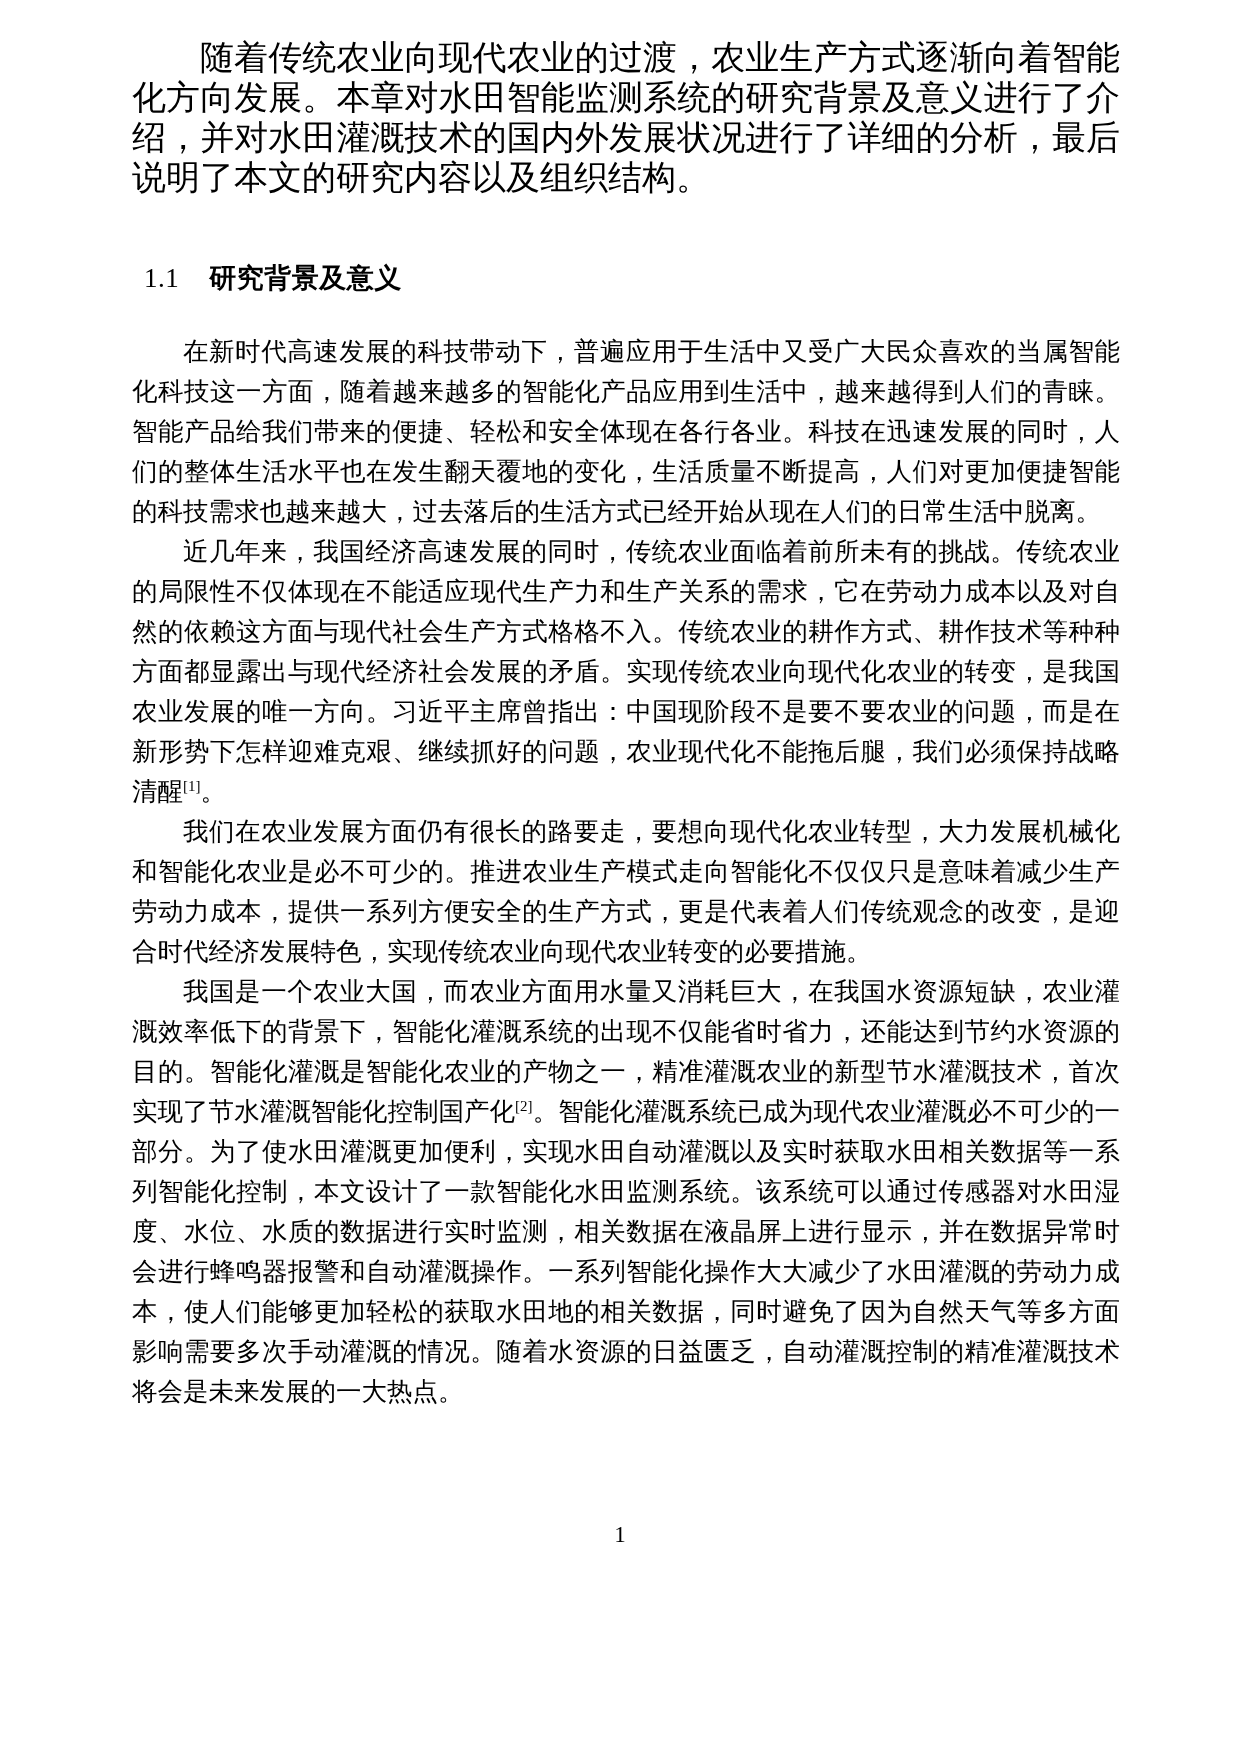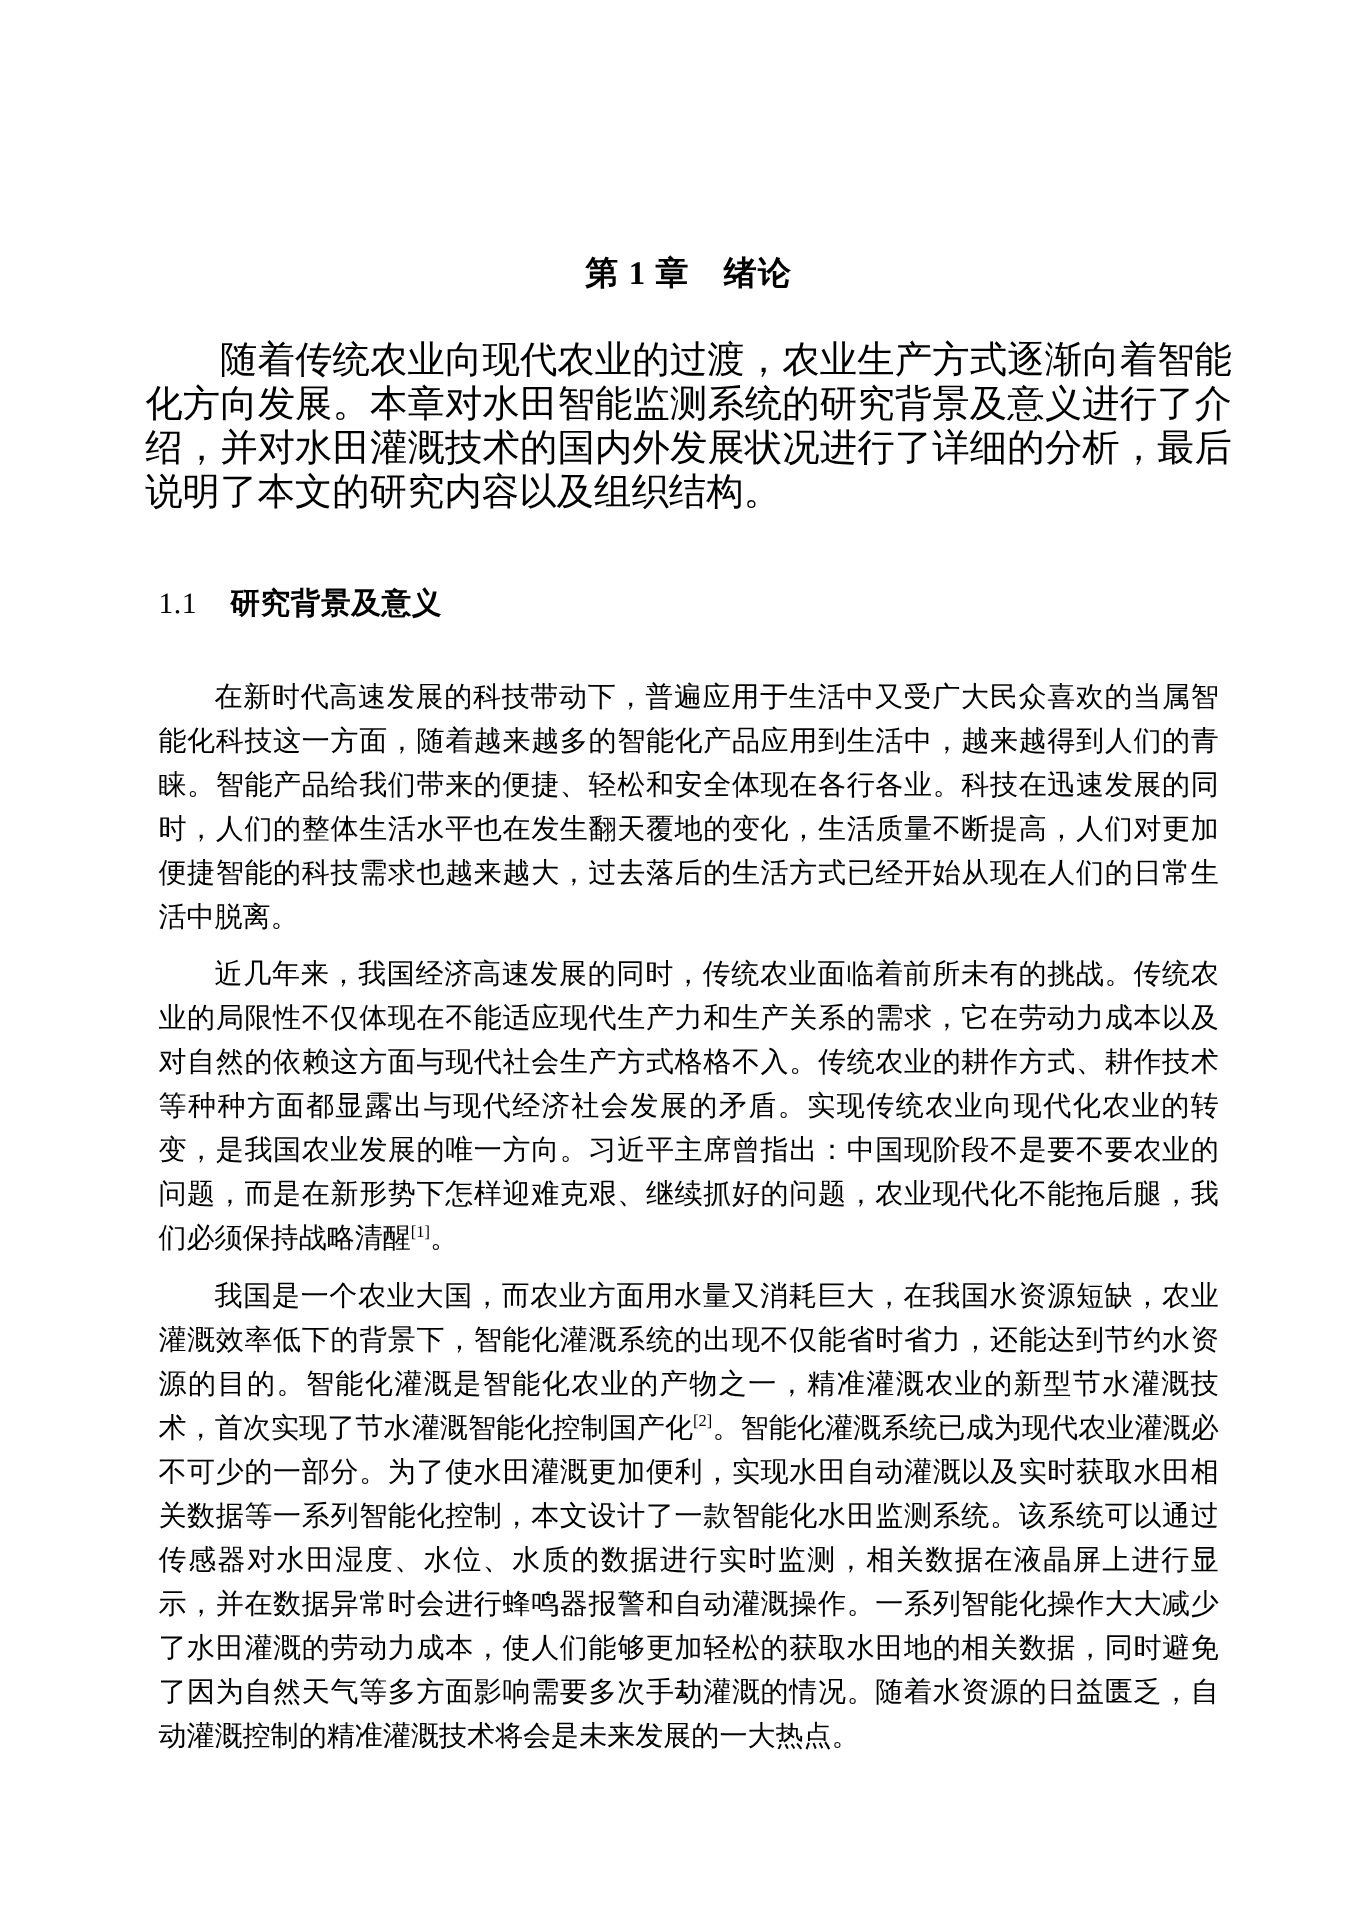--- a/index.html
+++ b/index.html
@@ -60,21 +60,21 @@
     font-weight: normal;
   }
   .section-heading .sep {
     display: inline-block;
     width: 30px;
   }
   .body-block {
     padding-top: 22px;
   }
   p.body-para {
-    margin: 12px;
+    margin: 0;
     font-size: 25.5px;
     line-height: 40px;
     text-align: justify;
     text-justify: inter-ideograph;
     text-indent: 2em;
   }
   sup.cite {
     font-size: 15px;
     vertical-align: super;
     line-height: 0;
@@ -89,34 +89,34 @@
     font-family: "Liberation Serif", "DejaVu Serif", serif;
   }
 </style>
 </head>
 <body>
 
 <div class="page">
 
   <div class="content">
 
-    <h1 class="chapter-title">第 1 章　绪论</h1>
 
     <p class="intro-para">随着传统农业向现代农业的过渡，农业生产方式逐渐向着智能化方向发展。本章对水田智能监测系统的研究背景及意义进行了介绍，并对水田灌溉技术的国内外发展状况进行了详细的分析，最后说明了本文的研究内容以及组织结构。</p>
 
     <h2 class="section-heading">
       <span class="num">1.1</span><span class="sep"></span><span>研究背景及意义</span>
     </h2>
 
     <div class="body-block">
 
       <p class="body-para"><span>在新时代高速发展的科技带动下，普遍应用于生活中又受广大民众喜欢的当属智能化科技这一方面，随着越来越多的智能化产品应用到生活中，越来越得到人们的青睐。智能产品给我们带来的便捷、轻松和安全体现在各行各业。科技在迅速发展的同时，人们的整体生活水平也在发生翻天覆地的变化，生活质量不断提高，人们对更加便捷智能的科技需求也越来越大，过去落后的生活方式已经开始从现在人们的日常生活中脱离。</span></p>
 
       <p class="body-para"><span>近几年来，我国经济高速发展的同时，传统农业面临着前所未有的挑战。传统农业的局限性不仅体现在不能适应现代生产力和生产关系的需求，它在劳动力成本以及对自然的依赖这方面与现代社会生产方式格格不入。传统农业的耕作方式、耕作技术等种种方面都显露出与现代经济社会发展的矛盾。实现传统农业向现代化农业的转变，是我国农业发展的唯一方向。习近平主席曾指出：中国现阶段不是要不要农业的问题，而是在新形势下怎样迎难克艰、继续抓好的问题，农业现代化不能拖后腿，我们必须保持战略清醒</span><sup class="cite">[1]</sup><span>。</span></p>
 
+      <p class="body-para"><span>我们在农业发展方面仍有很长的路要走，要想向现代化农业转型，大力发展机械化和智能化农业是必不可少的。推进农业生产模式走向智能化不仅仅只是意味着减少生产劳动力成本，提供一系列方便安全的生产方式，更是代表着人们传统观念的改变，是迎合时代经济发展特色，实现传统农业向现代农业转变的必要措施。</span></p>
 
       <p class="body-para"><span>我国是一个农业大国，而农业方面用水量又消耗巨大，在我国水资源短缺，农业灌溉效率低下的背景下，智能化灌溉系统的出现不仅能省时省力，还能达到节约水资源的目的。智能化灌溉是智能化农业的产物之一，精准灌溉农业的新型节水灌溉技术，首次实现了节水灌溉智能化控制国产化</span><sup class="cite">[2]</sup><span>。智能化灌溉系统已成为现代农业灌溉必不可少的一部分。为了使水田灌溉更加便利，实现水田自动灌溉以及实时获取水田相关数据等一系列智能化控制，本文设计了一款智能化水田监测系统。该系统可以通过传感器对水田湿度、水位、水质的数据进行实时监测，相关数据在液晶屏上进行显示，并在数据异常时会进行蜂鸣器报警和自动灌溉操作。一系列智能化操作大大减少了水田灌溉的劳动力成本，使人们能够更加轻松的获取水田地的相关数据，同时避免了因为自然天气等多方面影响需要多次手动灌溉的情况。随着水资源的日益匮乏，自动灌溉控制的精准灌溉技术将会是未来发展的一大热点。</span></p>
 
     </div>
   </div>
 
   <div class="page-number">1</div>
 
 </div>
 

